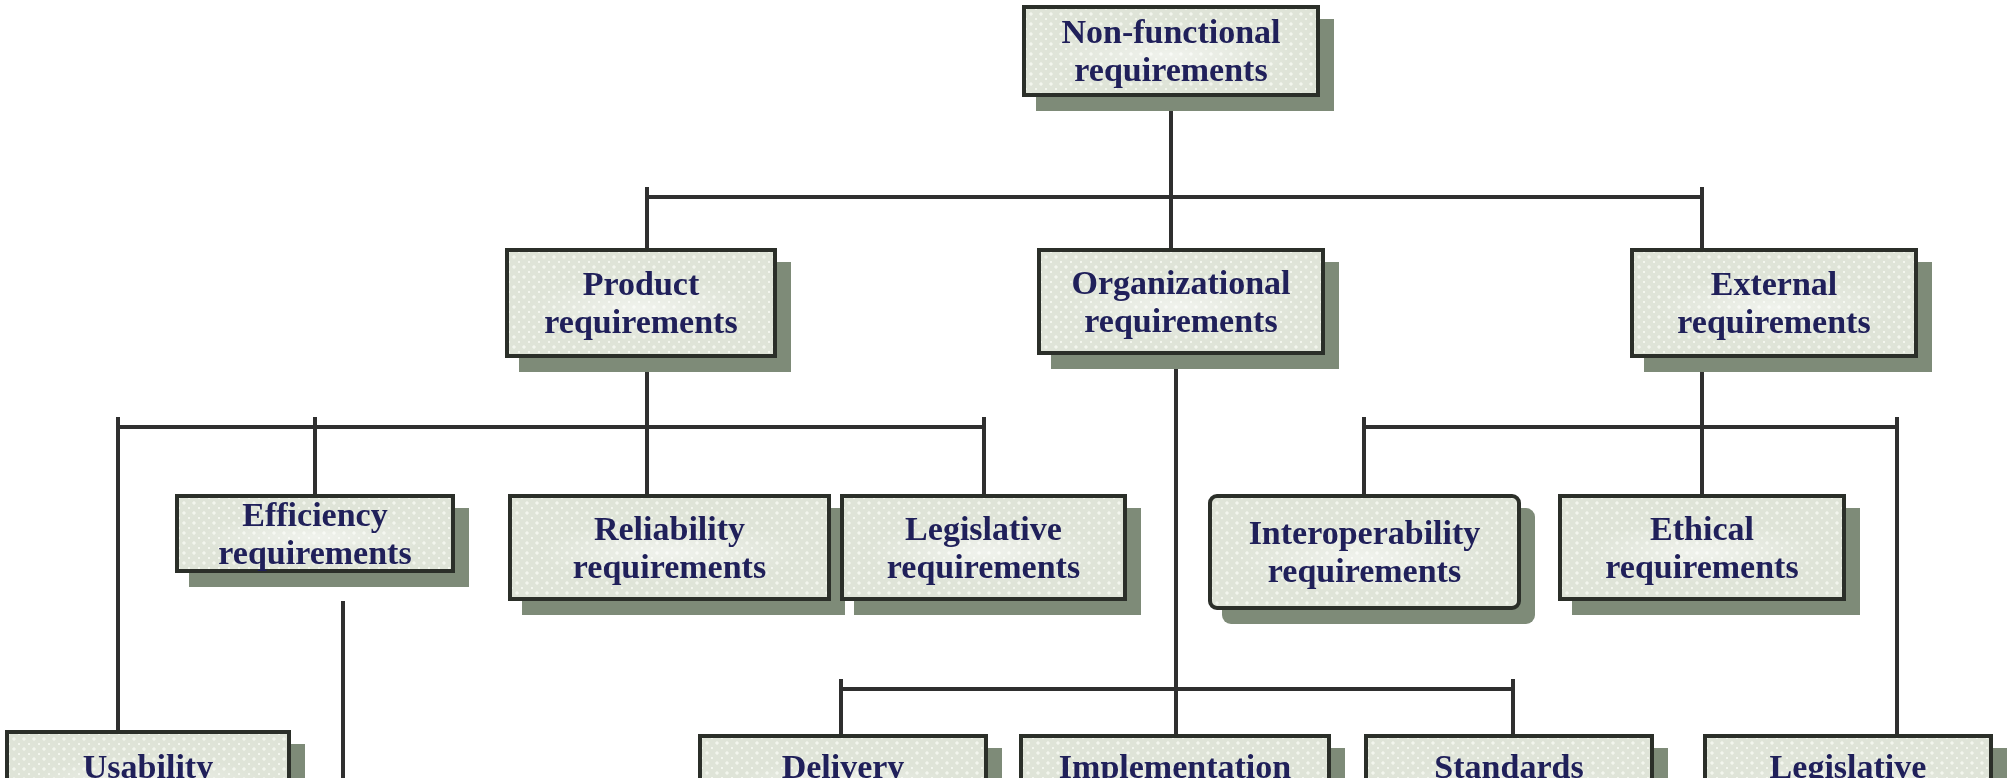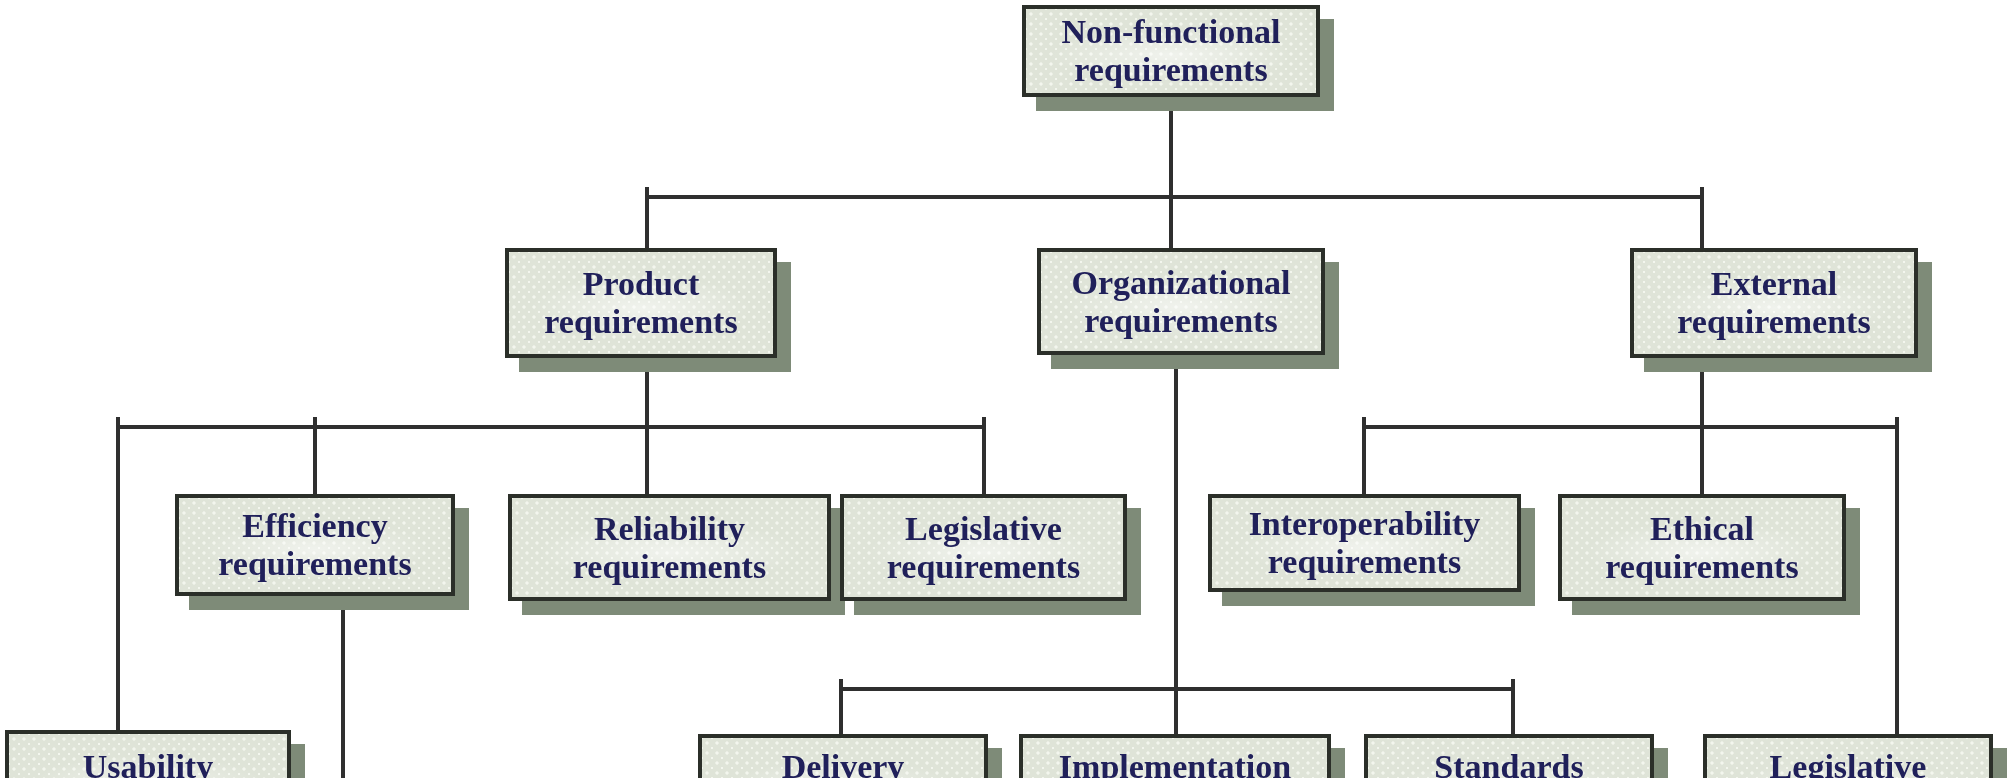--- a/index.html
+++ b/index.html
@@ -70,33 +70,33 @@
   </div>
   <div class="node" style="left:997px;top:248px;width:288px;height:107px;margin-left:40px;">
     <span class="lbl">Organizational
 requirements</span>
   </div>
   <div class="node" style="left:1630px;top:248px;width:288px;height:110px;">
     <span class="lbl">External
 requirements</span>
   </div>
 
-  <div class="node" style="left:175px;top:494px;width:280px;height:102px;">
+  <div class="node" style="left:175px;top:494px;width:280px;height:79px;">
     <span class="lbl">Efficiency
 requirements</span>
   </div>
   <div class="node" style="left:508px;top:494px;width:323px;height:107px;">
     <span class="lbl">Reliability
 requirements</span>
   </div>
   <div class="node" style="left:840px;top:494px;width:287px;height:107px;">
     <span class="lbl">Legislative
 requirements</span>
   </div>
-  <div class="node" style="left:1208px;top:494px;width:313px;height:98px;">
+  <div class="node" style="left:1208px;top:494px;width:313px;height:116px;border-radius:9px;">
     <span class="lbl">Interoperability
 requirements</span>
   </div>
   <div class="node" style="left:1558px;top:494px;width:288px;height:107px;">
     <span class="lbl">Ethical
 requirements</span>
   </div>
 
   <div class="node cut" style="left:5px;top:730px;width:286px;height:100px;padding-top:14px;">
     <span class="lbl">Usability</span>

